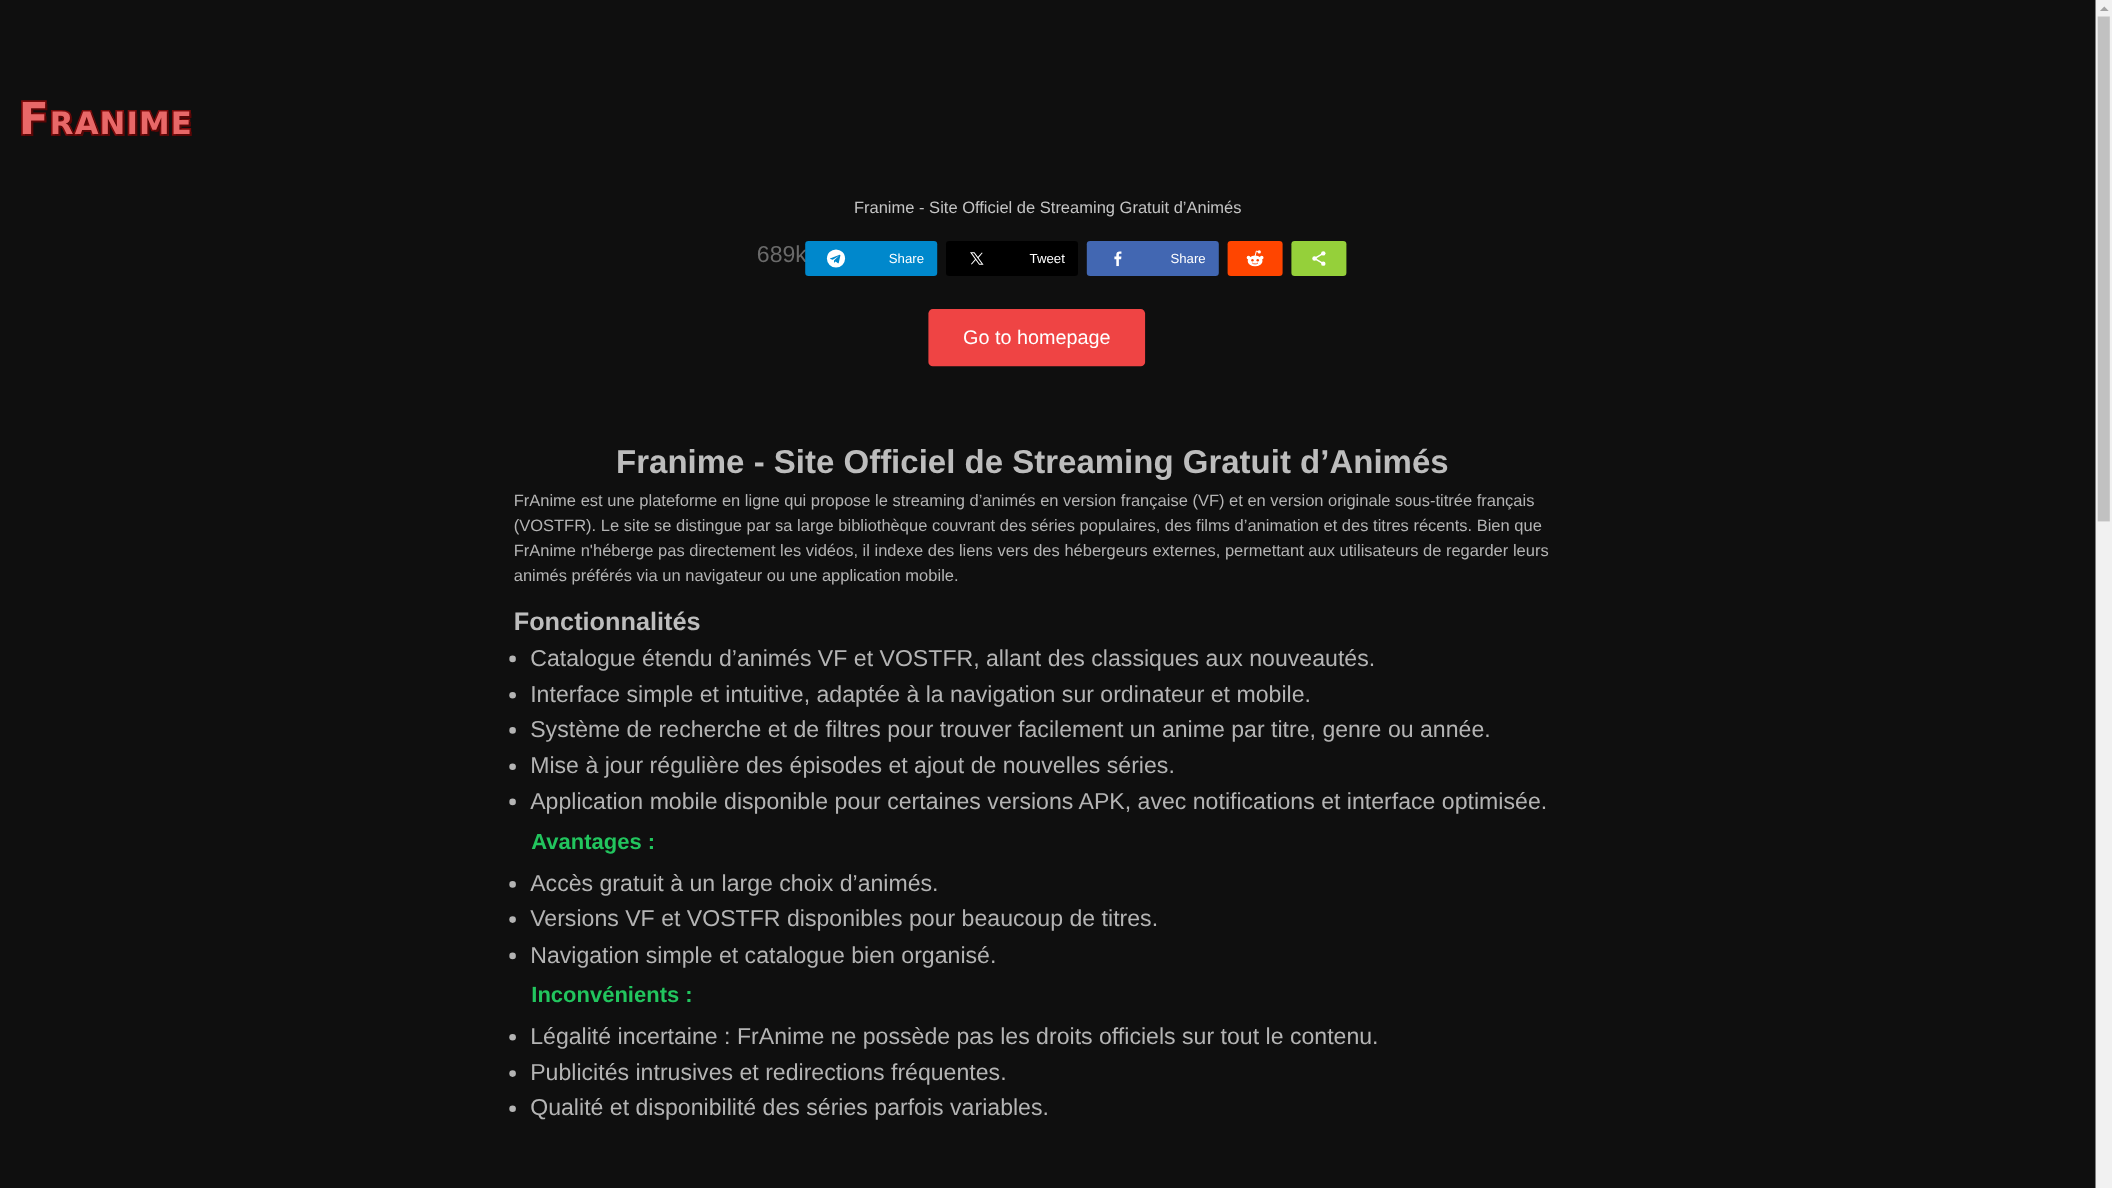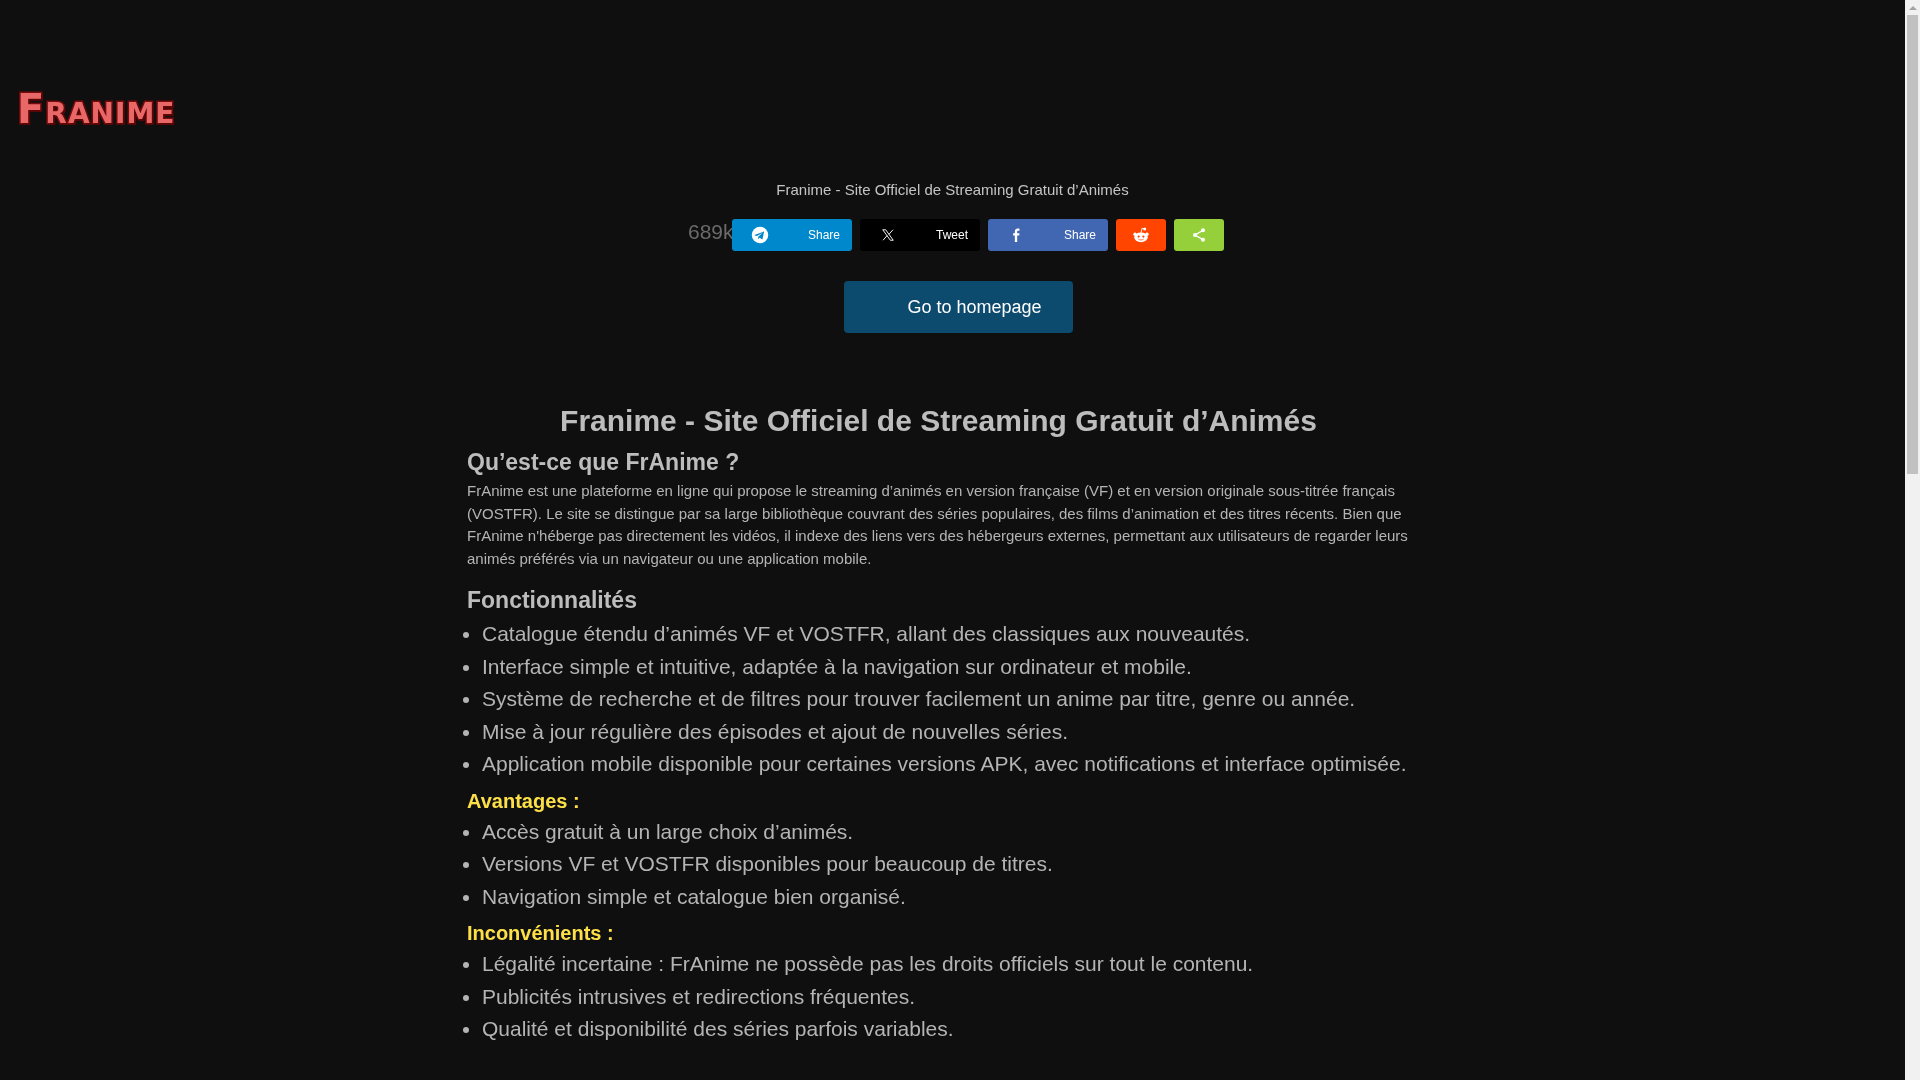--- a/index.html
+++ b/index.html
@@ -36,27 +36,27 @@
   .sbtn.narrow { width:50px; justify-content:center; }
   .sbtn .ico { width:18px; height:18px; display:flex; align-items:center; justify-content:center; }
   .sbtn .lbl { margin-left:17px; flex:1; text-align:left; padding-left:8px; }
   .tg { background:#0088cc; }
   .tw { background:#000000; }
   .fb { background:#4267b2; }
   .rd { background:#ff4500; }
   .st { background:#95d03a; }
   .home-btn {
     position:absolute; left:844px; top:281px; width:197px; height:52px;
-    background:#0c4a6e; border-radius:4px; color:#ffffff; font-size:18px;
-    display:flex; align-items:center; justify-content:center; cursor:pointer;padding-left:32px;
+    background:#ef4444; border-radius:4px; color:#ffffff; font-size:18px;
+    display:flex; align-items:center; justify-content:center; cursor:pointer;
   }
   .content { position:absolute; left:467px; top:400px; width:943px; }
   h1 { margin:0; font-size:30px; font-weight:bold; text-align:center; color:#bdbdbd; line-height:42px; }
   h2 { margin:0; font-size:23px; font-weight:bold; color:#bdbdbd; line-height:30px; }
-  h3 { margin:0; font-size:20px; font-weight:bold; color:#fde047; line-height:26px; }
+  h3 { margin:16px; font-size:20px; font-weight:bold; color:#22c55e; line-height:26px; }
   p { margin:0; font-size:15px; line-height:22.5px; color:#b4b4b4; }
   ul { margin:0; padding-left:15px; list-style:disc; }
   li { font-size:21px; line-height:18px; margin-bottom:14.5px; color:#b4b4b4; }
   .scrollbar { position:absolute; right:0; top:0; width:15px; height:1080px; background:#f1f1f1; }
   .scroll-up { position:absolute; top:0; left:0; width:15px; height:15px; display:flex; align-items:center; justify-content:center; }
   .scroll-up::before { content:""; border-left:4px solid transparent; border-right:4px solid transparent; border-bottom:4px solid #a3a3a3; }
   .scroll-thumb { position:absolute; top:15px; left:2px; width:11px; height:459px; background:#c1c1c1; }
 </style>
 </head>
 <body>
@@ -126,21 +126,20 @@
           </svg>
       </span>
     </div>
   </div>
 
   <div class="home-btn">Go to homepage</div>
 
   <div class="content">
     <h1>Franime - Site Officiel de Streaming Gratuit d’Animés</h1>
 
-    <h2 style="margin-top:5px;">Qu’est-ce que FrAnime ?</h2>
     <p style="margin-top:3px;">FrAnime est une plateforme en ligne qui propose le streaming d’animés en version française (VF) et en version originale sous-titrée français (VOSTFR). Le site se distingue par sa large bibliothèque couvrant des séries populaires, des films d’animation et des titres récents. Bien que FrAnime n'héberge pas directement les vidéos, il indexe des liens vers des hébergeurs externes, permettant aux utilisateurs de regarder leurs animés préférés via un navigateur ou une application mobile.</p>
 
     <h2 style="margin-top:15px;">Fonctionnalités</h2>
     <ul style="margin-top:10px;">
       <li>Catalogue étendu d’animés VF et VOSTFR, allant des classiques aux nouveautés.</li>
       <li>Interface simple et intuitive, adaptée à la navigation sur ordinateur et mobile.</li>
       <li>Système de recherche et de filtres pour trouver facilement un anime par titre, genre ou année.</li>
       <li>Mise à jour régulière des épisodes et ajout de nouvelles séries.</li>
       <li>Application mobile disponible pour certaines versions APK, avec notifications et interface optimisée.</li>
     </ul>

